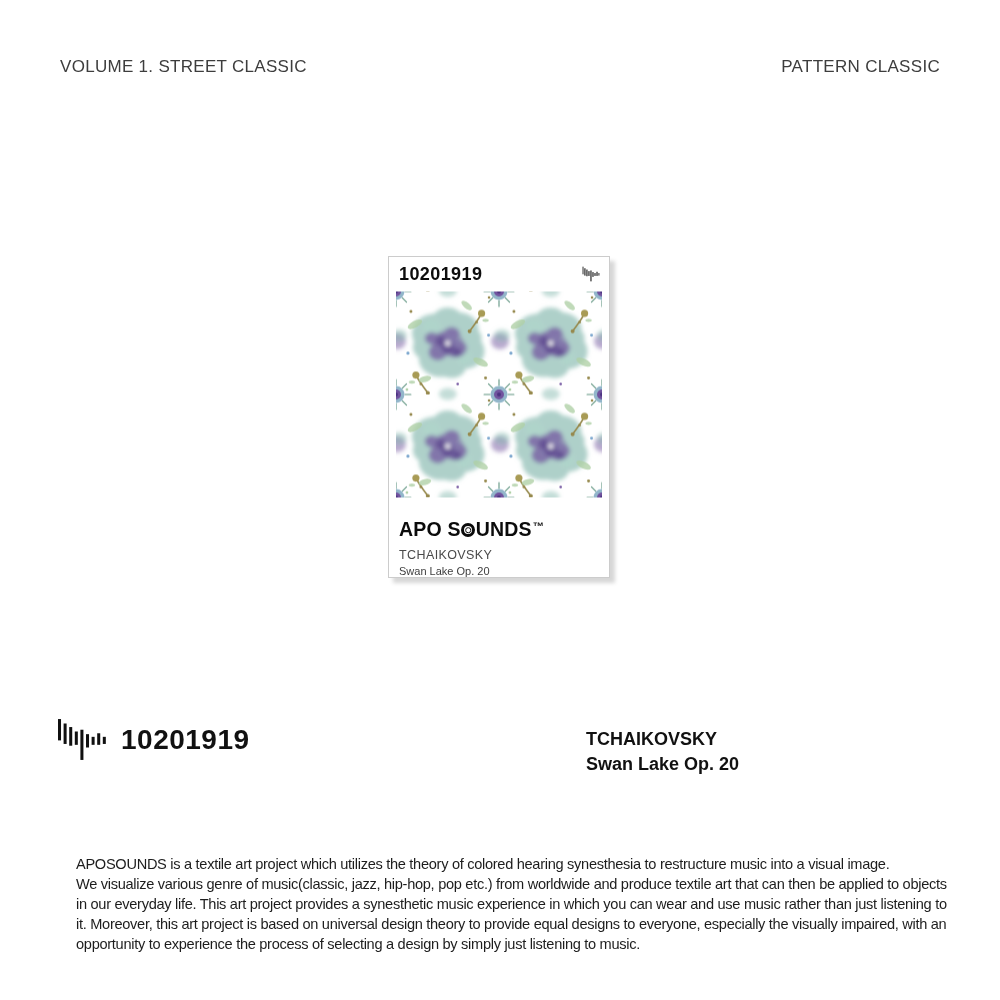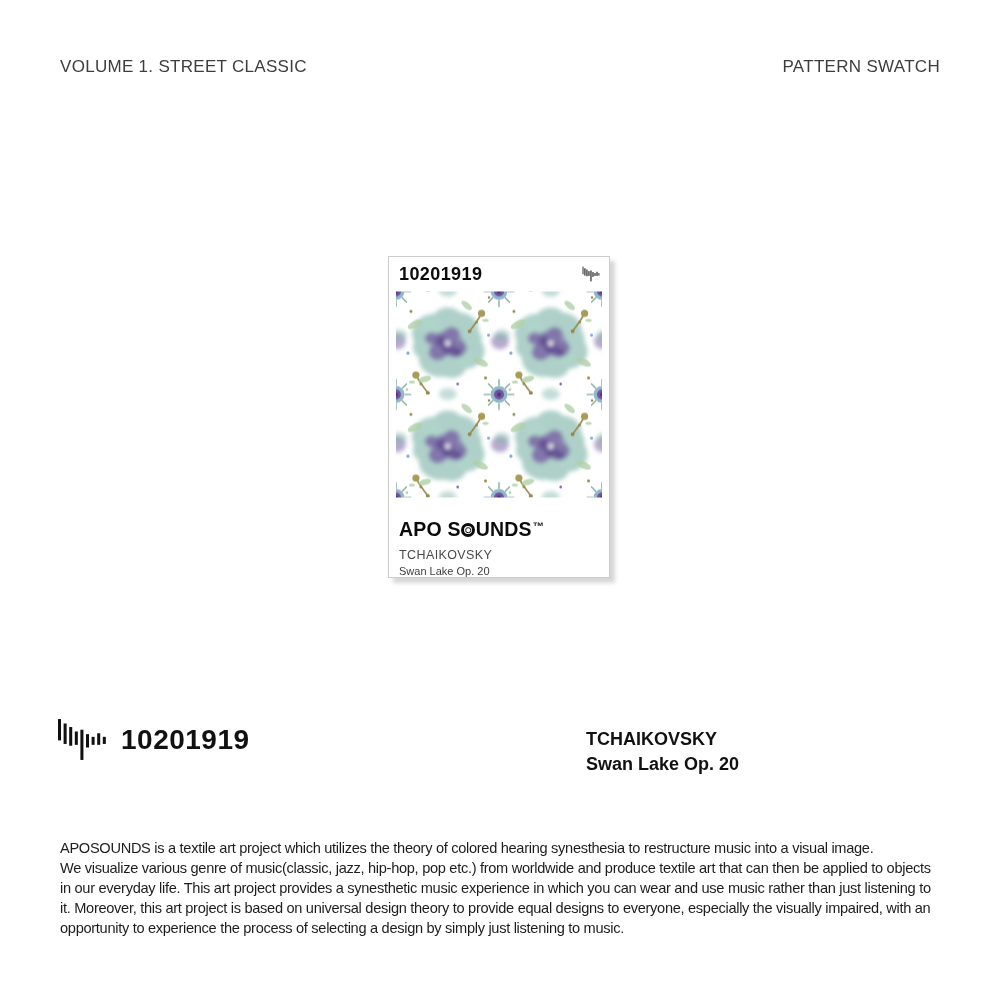--- a/index.html
+++ b/index.html
@@ -31,21 +31,21 @@
   .card-piece{margin:3px 0 0 10px;font-size:11px;color:#3e3e3e;}
 
   
   .footer-left{position:absolute;left:58px;top:717px;display:flex;align-items:center;gap:15px;}
   .big-wave{width:48px;height:45px;}
   .footer-number{font-size:28px;font-weight:700;letter-spacing:.5px;color:#111111;}
   .footer-right{position:absolute;left:586px;top:727px;font-size:18px;font-weight:700;
                 line-height:25px;color:#111111;}
 
   
-  .description{position:absolute;left:60px;top:838px;width:882px;margin:0;
+  .description{position:absolute;left:60px;top:838px;width:882px;margin:16px;
                font-size:14.6px;line-height:20px;letter-spacing:-.3px;color:#1d1d1d;}
 
   .defs-svg{position:absolute;width:0;height:0;overflow:hidden;}
 </style>
 </head>
 <body>
 
 <div class="page">
 
   <svg class="defs-svg" aria-hidden="true">
@@ -60,21 +60,21 @@
           <rect x="31.5" y="19" width="3.4" height="15"></rect>
           <rect x="37.8" y="22" width="3.4" height="9"></rect>
           <rect x="44.1" y="18" width="3.4" height="13"></rect>
           <rect x="50.4" y="22" width="3.4" height="8"></rect>
         </g>
       </symbol>
     </defs>
   </svg>
 
   <div class="top-label left">VOLUME 1. STREET CLASSIC</div>
-  <div class="top-label right">PATTERN SWATCH</div>
+  <div class="top-label right">PATTERN CLASSIC</div>
 
   <div class="card">
     <div class="card-head">
       <span class="card-number">10201919</span>
       <svg class="card-wave" viewBox="0 0 54 50">
         <use href="#wave-icon"></use>
       </svg>
     </div>
 
     <svg class="pattern-svg" viewBox="0 0 207 207">

